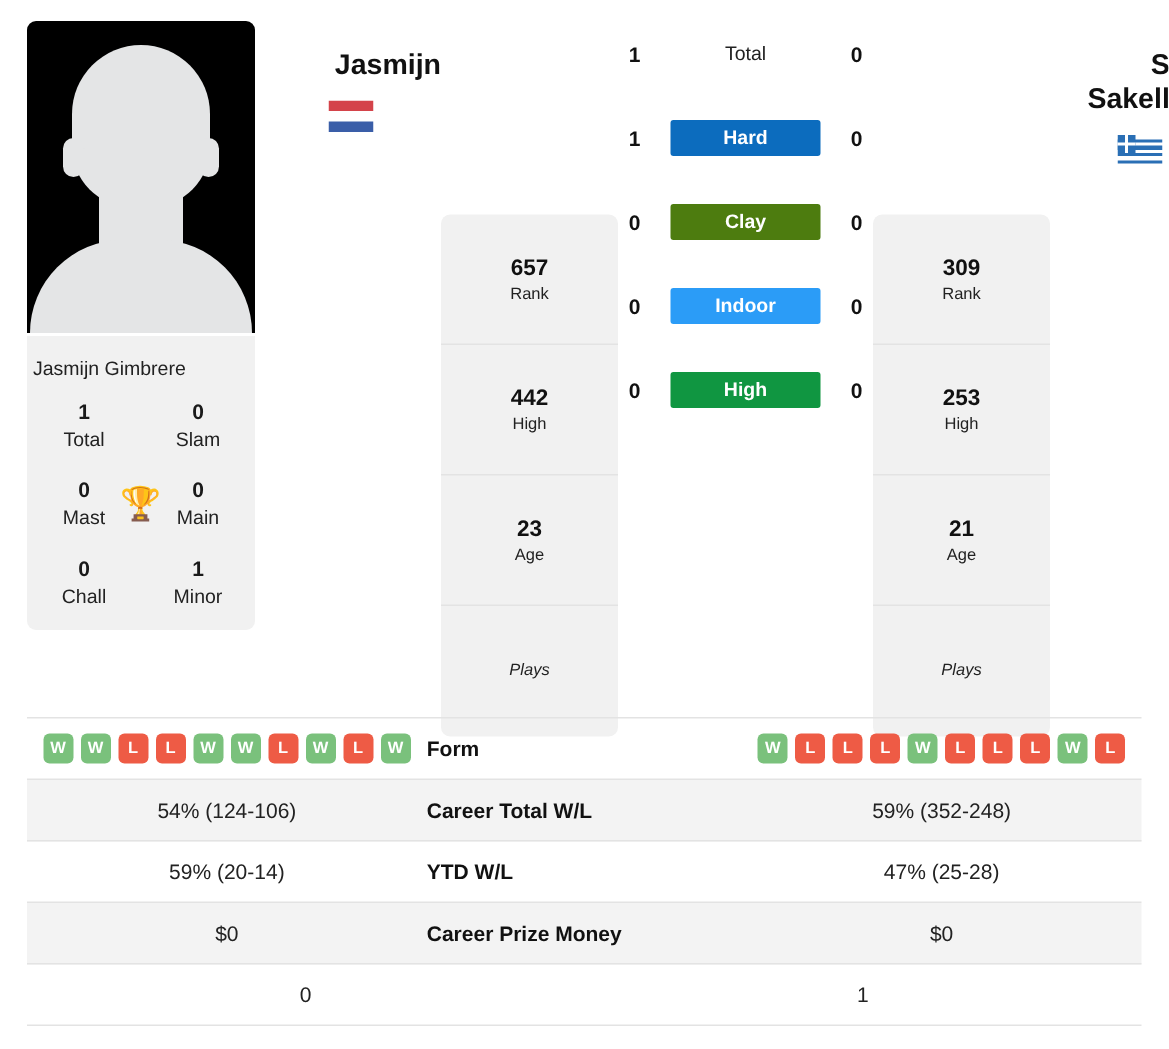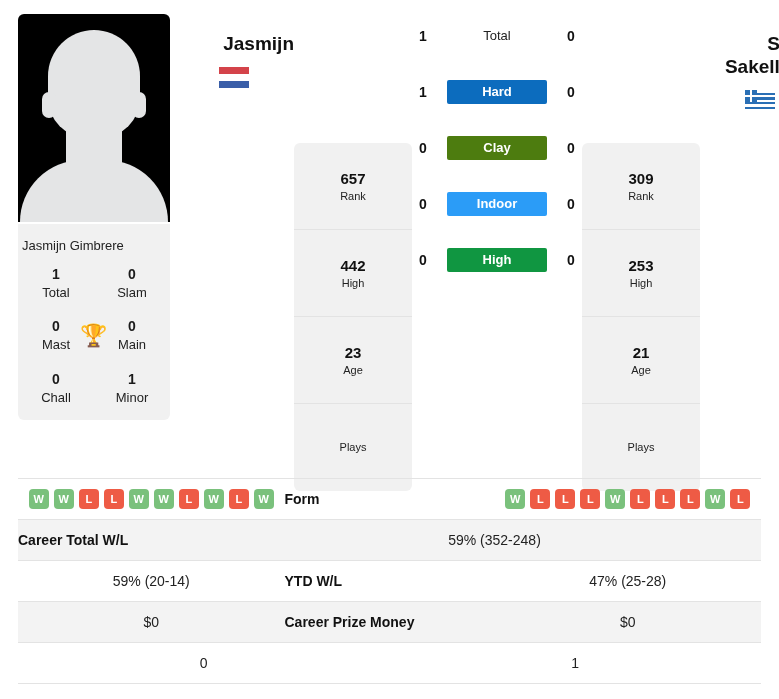--- a/index.html
+++ b/index.html
@@ -220,21 +220,21 @@
   }
   .rank-row {
     height: 87px;
     display: flex;
     flex-direction: column;
     align-items: center;
     justify-content: center;
     border-bottom: 1px solid #e3e3e3;
     box-sizing: border-box;
   }
-  .rank-row:last-child { border-bottom: none; }
+  .rank-row:last-child { border-bottom: none; font-style: italic; }
   .rank-num {
     font-size: 15px;
     font-weight: bold;
     line-height: 1.4;
     color: #111;
     text-align: right;
   }
   .rank-lab {
     font-size: 11px;
     color: #222;
@@ -460,20 +460,21 @@
             <div class="wl l">L</div>
             <div class="wl l">L</div>
             <div class="wl l">L</div>
             <div class="wl w">W</div>
             <div class="wl l">L</div>
           </div>
       </div>
     </div>
 
     <div class="trow alt">
+      <div class="tcell-l">54% (124-106)</div>
       <div class="tcell-m">Career Total W/L</div>
       <div class="tcell-r">59% (352-248)</div>
     </div>
 
     <div class="trow">
       <div class="tcell-l">59% (20-14)</div>
       <div class="tcell-m">YTD W/L</div>
       <div class="tcell-r">47% (25-28)</div>
     </div>
 

